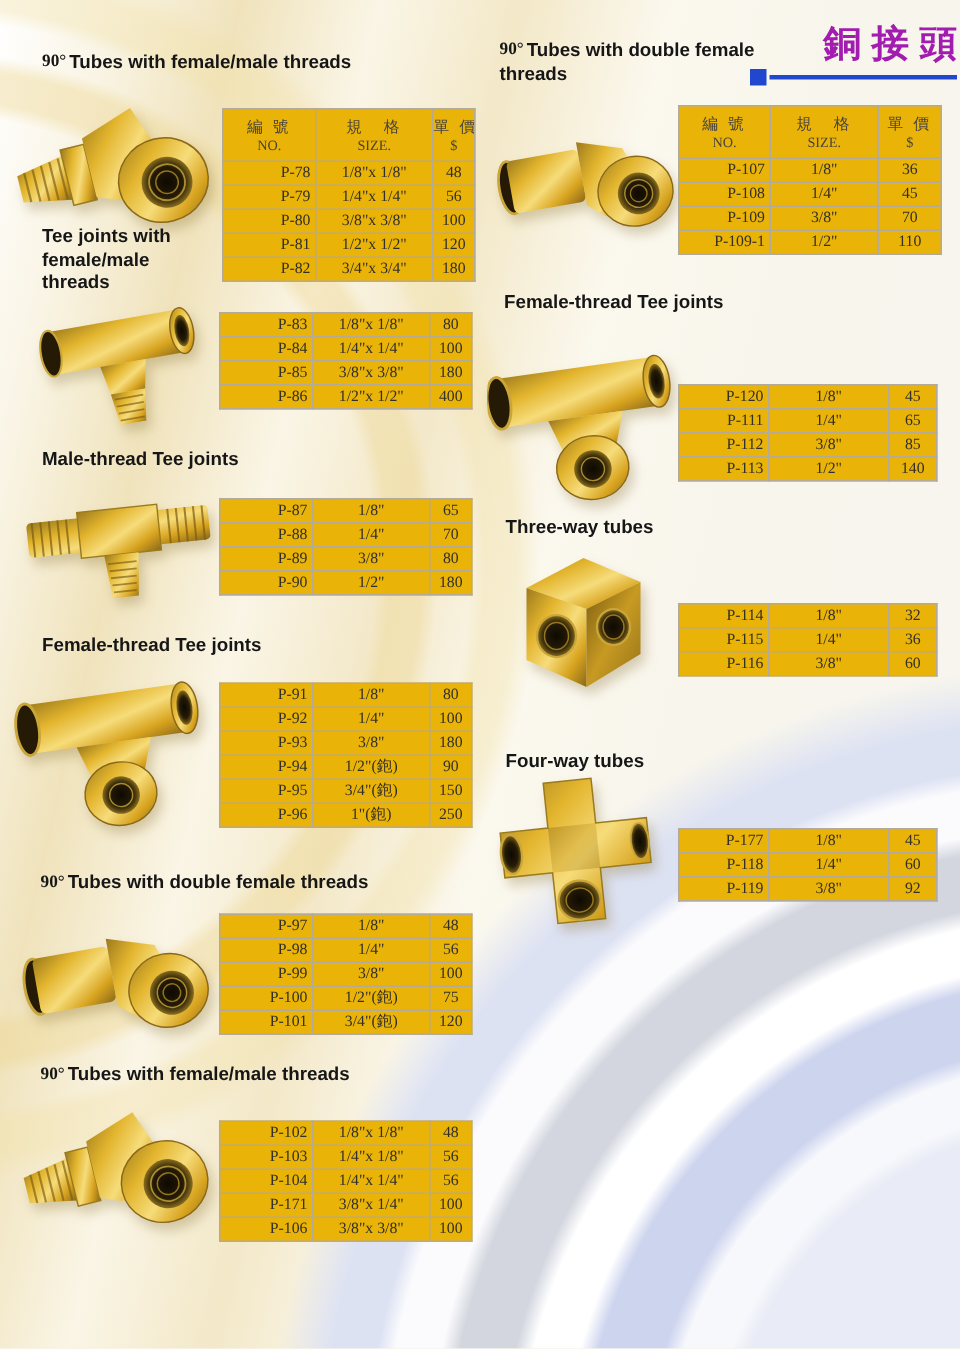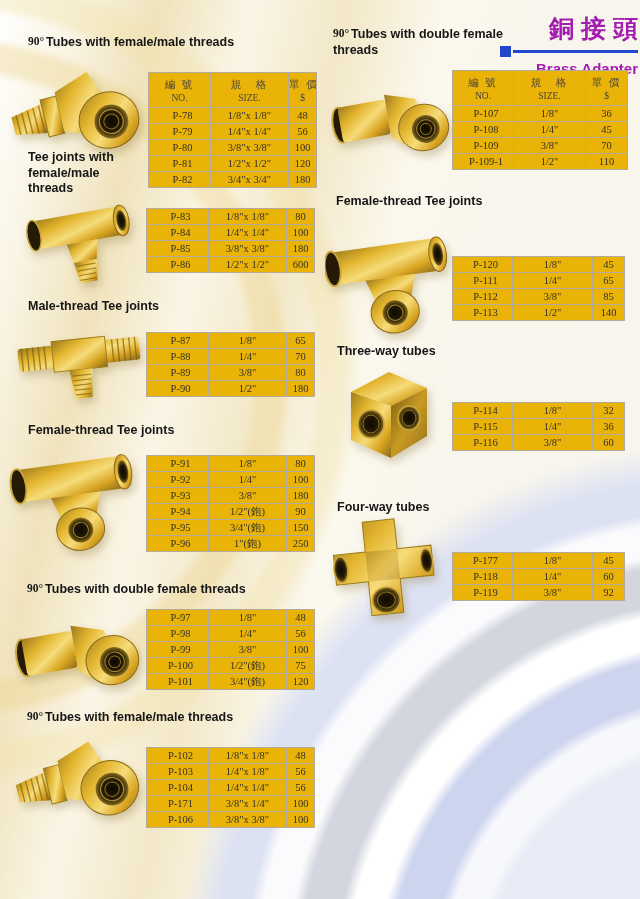--- a/index.html
+++ b/index.html
@@ -29,21 +29,21 @@
   .deg{font-family:"Liberation Serif",serif;font-weight:700;font-size:11.5px;margin-right:2px;vertical-align:1px;}
   .deg:empty{display:none;margin:0;}
   
   .photo{position:absolute;filter:drop-shadow(3px 5px 4px rgba(130,105,40,.30));}
   .photo svg{width:100%;height:100%;display:block;}
   
   table.ptable{position:absolute;border-collapse:collapse;background:#eab308;
      font-family:"Liberation Serif",serif;font-size:10.5px;color:#33302a;table-layout:fixed;}
   .ptable td{border:1px solid #b3aa99;height:15px;line-height:15px;padding:0 3px;
      text-align:center;white-space:nowrap;overflow:hidden;}
-  .ptable td:first-child{text-align:center;padding-left:9px;}
+  .ptable td:first-child{text-align:right;padding-left:9px;}
   .ptable tr.hdr td{height:30px;line-height:normal;text-align:center;padding:2px 0;color:#4a443c;}
   .ptable tr.hdr td:first-child{padding-left:0;}
   .hz{font-size:10.5px;letter-spacing:2px;}
   .he{font-size:9.5px;margin-top:1px;}
 </style>
 </head>
 <body>
 
 <div class="bg bg-warm"></div>
 <div class="bg bg-warm2"></div>
@@ -71,21 +71,20 @@
     </radialGradient>
   </defs>
 </svg>
 
 <div class="brand">
   <div class="brand-zh">銅接頭</div>
   <div class="brand-rule">
     <span class="sq"></span>
     <span class="ln"></span>
   </div>
-  <div class="brand-en">Brass Adapter</div>
 </div>
 
 <div class="sec-h" style="left:28px;top:34px;width:300px"><span class="deg">90°</span><span>Tubes with female/male threads</span></div>
 <div class="photo" style="left:8px;top:56px;width:135px;height:112px">
   <svg viewBox="0 0 135 112">
       <g transform="rotate(-14 67 56)">
     <polygon points="4,46 36,40 36,70 4,64" fill="url(#brassG)"></polygon>
     <g stroke="#7a5c12" stroke-width="1.5" opacity=".65">
           <line x1="9" y1="45" x2="9" y2="65"></line>
           <line x1="15" y1="44" x2="15" y2="66"></line>
@@ -204,21 +203,21 @@
       <tr>
         <td>P-85</td>
         <td>3/8"x 3/8"</td>
         <td>180</td>
       </tr>
     </tbody>
     <tbody>
       <tr>
         <td>P-86</td>
         <td>1/2"x 1/2"</td>
-        <td>600</td>
+        <td>400</td>
       </tr>
     </tbody>
   </table>
 
 <div class="sec-h" style="left:28px;top:299px;width:300px"><span>Male-thread Tee joints</span></div>
 <div class="photo" style="left:12px;top:316px;width:135px;height:88px">
   <svg viewBox="0 0 135 92">
       <g transform="rotate(-6 67 46)">
     <rect x="4" y="28" width="127" height="24" rx="3" fill="url(#brassG)"></rect>
     <g stroke="#7a5c12" stroke-width="1.4" opacity=".7">

